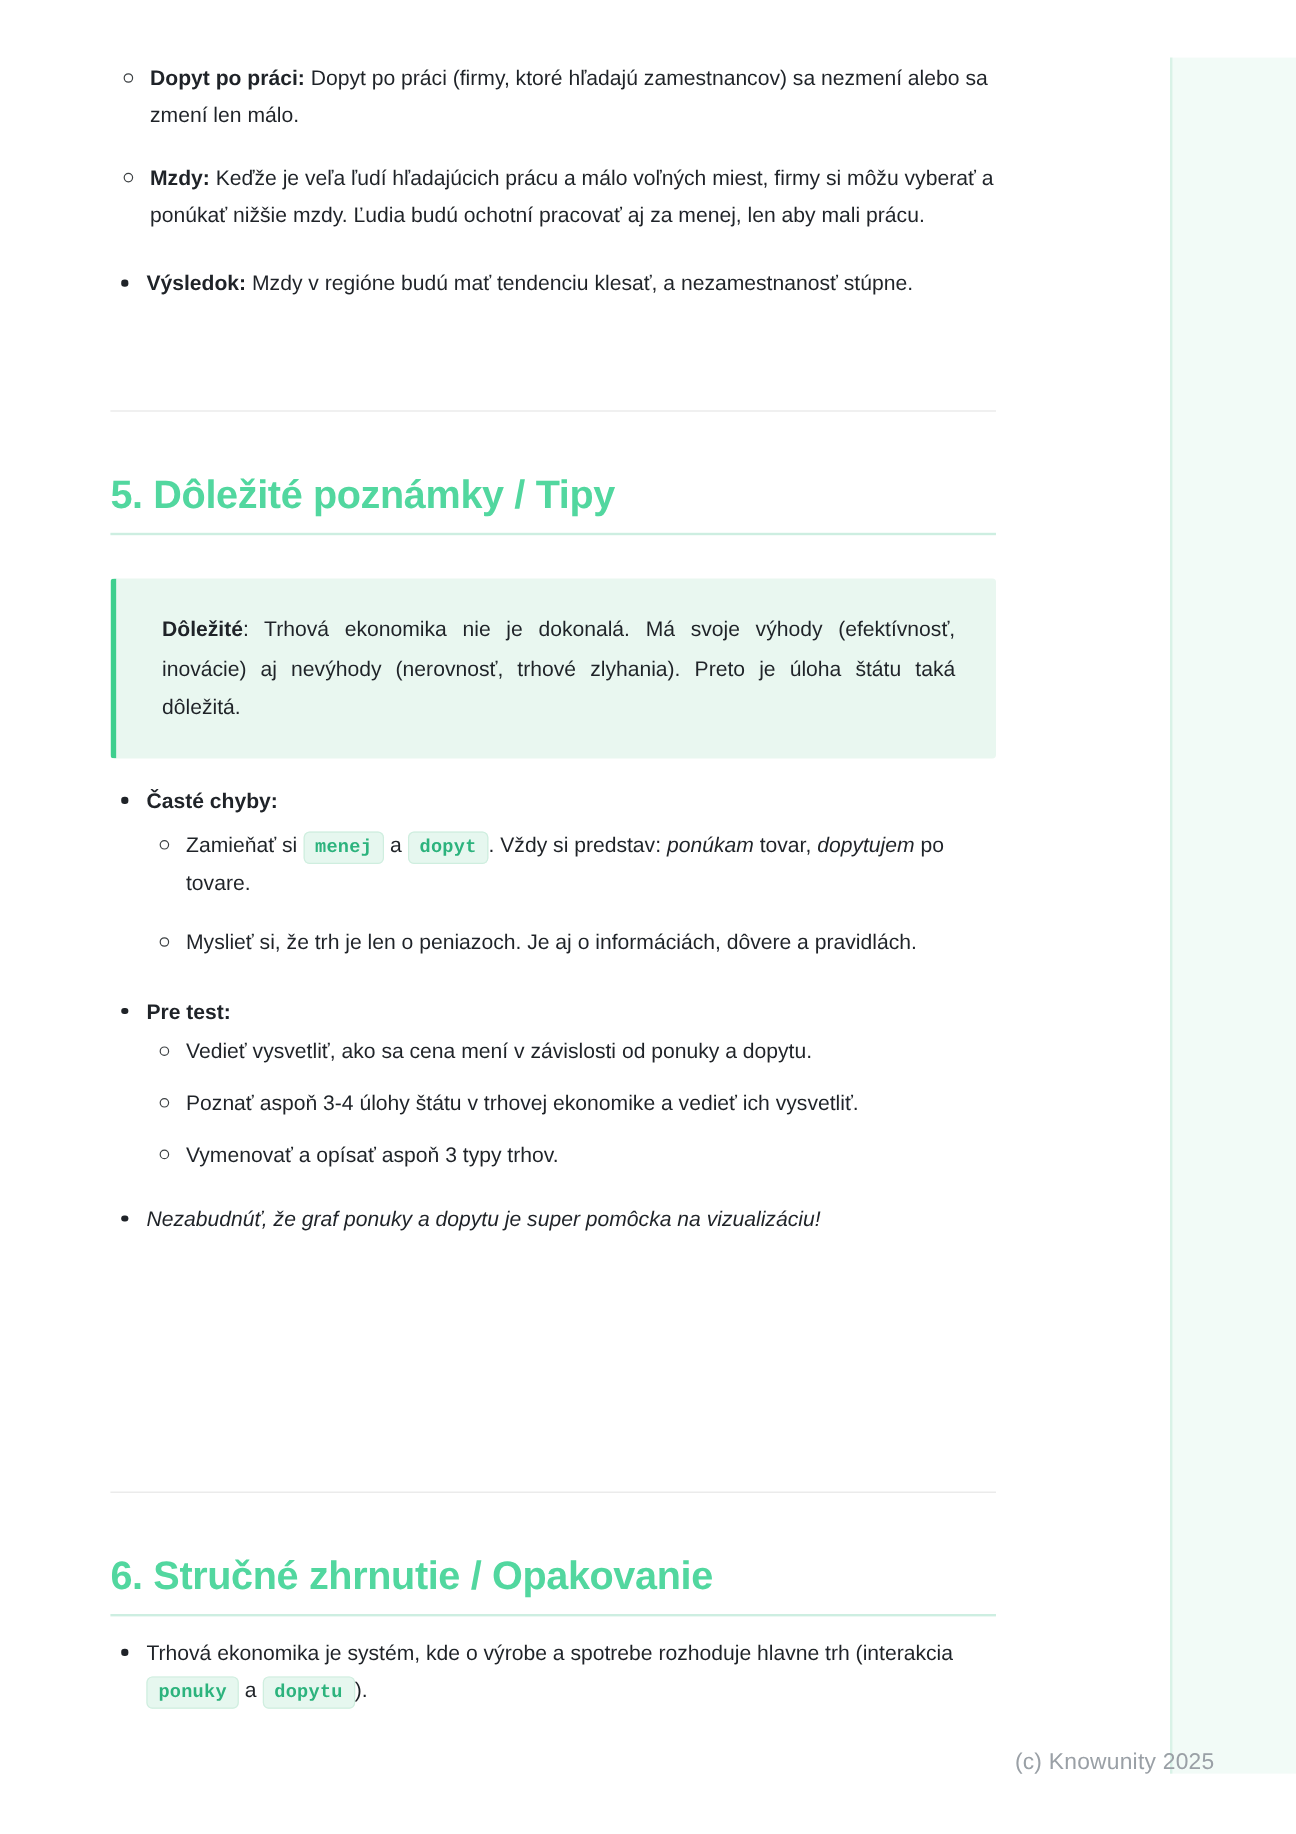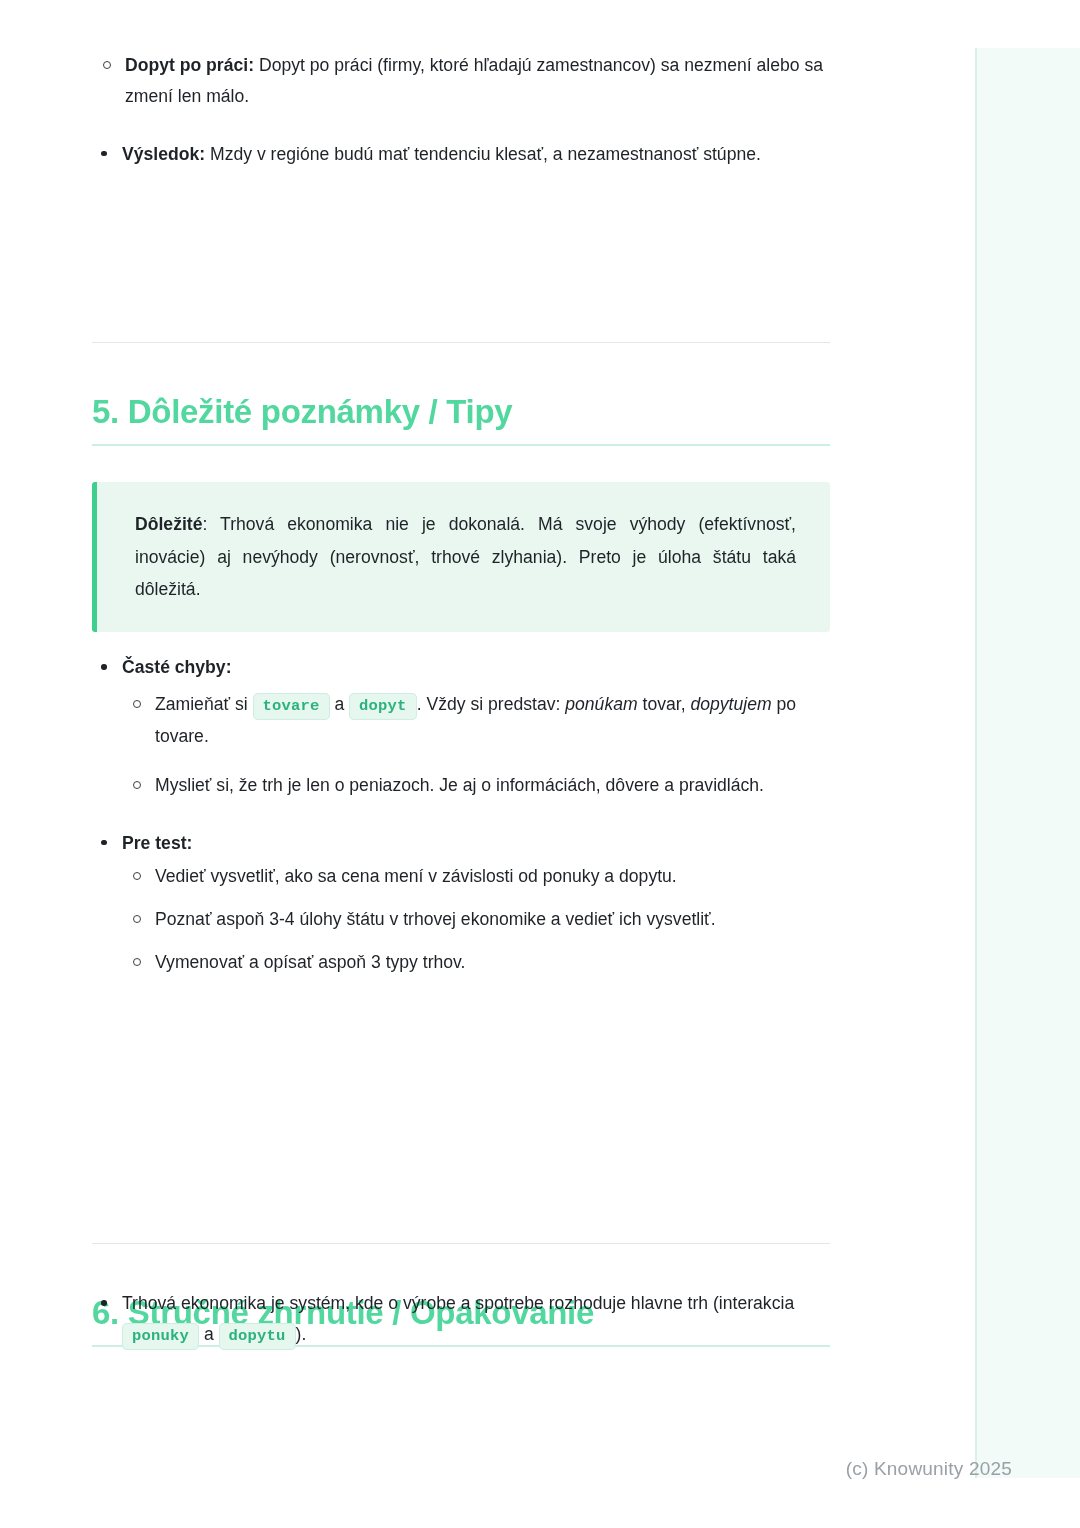--- a/index.html
+++ b/index.html
@@ -167,37 +167,40 @@
   }
 
   
   .blk-top{position:absolute; left:0; top:46px; width:738px;}
   .blk-rule1{position:absolute; left:0; top:342px; width:738px;}
   .blk-h5{position:absolute; left:0; top:392px; width:738px;}
   .blk-callout{position:absolute; left:0; top:482px; width:652px;}
   .blk-tips{position:absolute; left:0; top:652px; width:738px;}
   .blk-rule2{position:absolute; left:0; top:1243px; width:738px;}
   .blk-h6{position:absolute; left:0; top:1293px; width:738px;}
-  .blk-sum{position:absolute; left:0; top:1288px; width:738px;}
+  .blk-sum{position:absolute; left:0; top:1362px; width:738px;}
 </style>
 </head>
 <body>
 
 <div class="side-band"></div>
 
 <div class="page">
   <div class="content">
 
     <div class="blk-top">
       <ul class="lvl1">
         <li class="nomark" style="padding-left:0;line-height:1;">
           <ul class="lvl2">
             <li>
               <b>Dopyt po práci:</b><span> Dopyt po práci (firmy, ktoré hľadajú zamestnancov) sa nezmení alebo sa zmení len málo.</span>
             </li>
+            <li style="margin-top:20px;">
+              <b>Mzdy:</b><span> Keďže je veľa ľudí hľadajúcich prácu a málo voľných miest, firmy si môžu vyberať a ponúkať nižšie mzdy. Ľudia budú ochotní pracovať aj za menej, len aby mali prácu.</span>
+            </li>
           </ul>
         </li>
         <li style="margin-top:26px;">
           <b>Výsledok:</b><span> Mzdy v regióne budú mať tendenciu klesať, a nezamestnanosť stúpne.</span>
         </li>
       </ul>
     </div>
 
     <div class="blk-rule1">
       <hr class="section-rule">
@@ -213,21 +216,21 @@
       </div>
     </div>
 
     <div class="blk-tips">
       <ul class="lvl1">
 
         <li>
           <b>Časté chyby:</b>
           <ul class="lvl2" style="margin-top:6px;">
             <li style="margin-bottom:18px;">
-              <span>Zamieňať si </span><code class="chip">tovare</code><span> a </span><code class="chip">dopyt</code><span>. Vždy si predstav: </span><em>ponúkam</em><span> tovar, </span><em>dopytujem</em><span> po tovare.</span>
+              <span>Zamieňať si </span><code class="chip">menej</code><span> a </span><code class="chip">dopyt</code><span>. Vždy si predstav: </span><em>ponúkam</em><span> tovar, </span><em>dopytujem</em><span> po tovare.</span>
             </li>
             <li style="margin-bottom:18px;">
               <span>Myslieť si, že trh je len o peniazoch. Je aj o informáciách, dôvere a pravidlách.</span>
             </li>
           </ul>
         </li>
 
         <li style="margin-top:26px;">
           <b>Pre test:</b>
           <ul class="lvl2 tight" style="margin-top:2px;">
@@ -236,20 +239,23 @@
             </li>
             <li style="margin-bottom:12px;">
               <span>Poznať aspoň 3-4 úlohy štátu v trhovej ekonomike a vedieť ich vysvetliť.</span>
             </li>
             <li>
               <span>Vymenovať a opísať aspoň 3 typy trhov.</span>
             </li>
           </ul>
         </li>
 
+        <li style="margin-top:22px;">
+          <em>Nezabudnúť, že graf ponuky a dopytu je super pomôcka na vizualizáciu!</em>
+        </li>
       </ul>
     </div>
 
     <div class="blk-rule2">
       <hr class="section-rule">
     </div>
 
     <div class="blk-h6">
       <h2 class="section-title">6. Stručné zhrnutie / Opakovanie</h2>
     </div>

